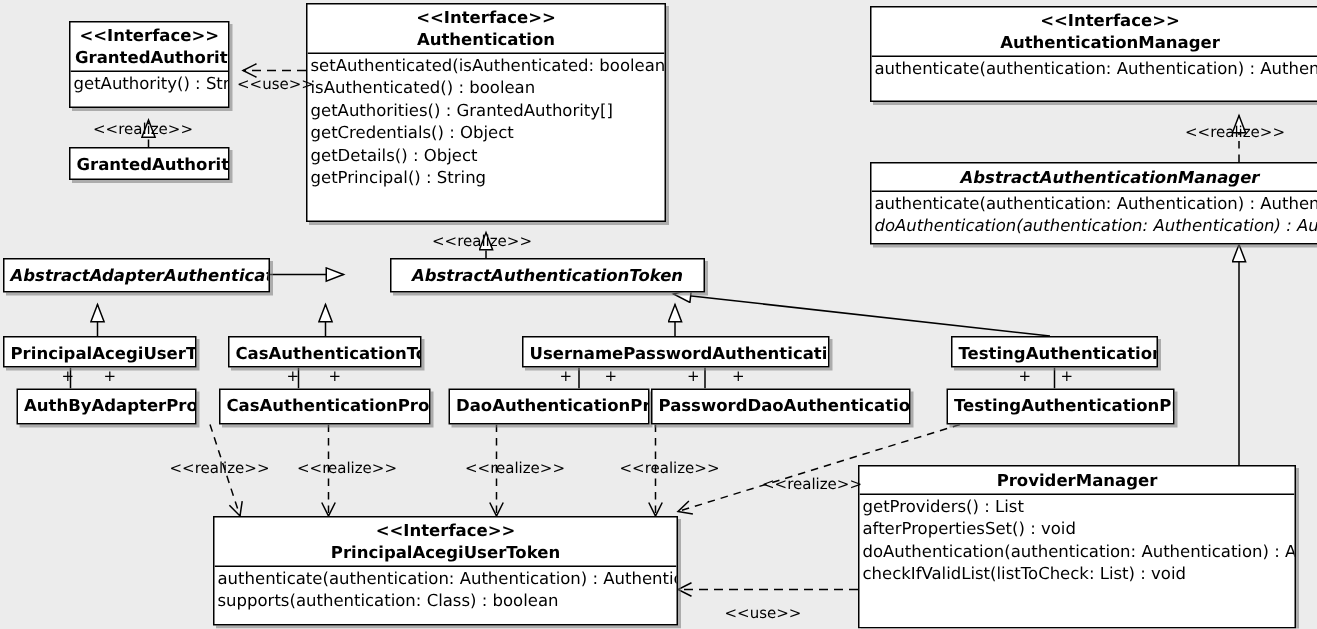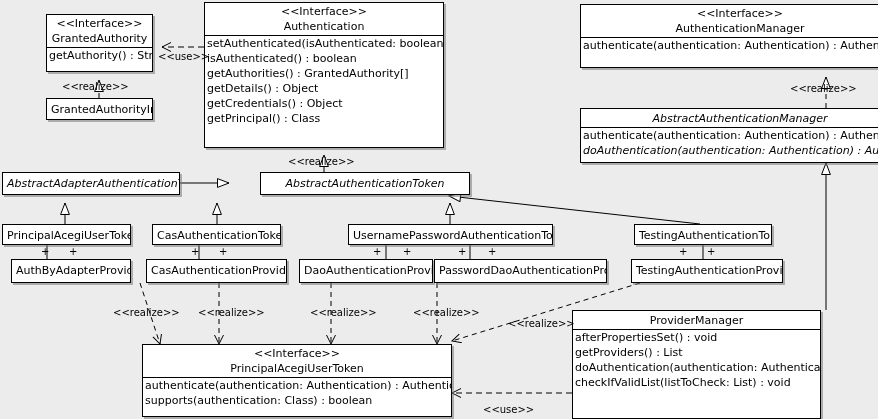--- a/index.html
+++ b/index.html
@@ -19,20 +19,21 @@
     box-sizing:border-box;
     box-shadow:2px 2px 0 rgba(120,120,120,0.55);
     overflow:hidden;
     white-space:nowrap;
   }
   .hdr{
     text-align:center;
     padding:2px 3px 1px 3px;
     font-size:11px;
     line-height:13px;
+    font-weight:bold;
   }
   .hdr .stereo{display:block;font-size:11px;line-height:14px;}
   .hdr .cname{display:block;font-size:11px;line-height:15px;}
   .hdr.italic .cname{font-style:italic;}
   .compartment{border-top:1px solid #000;padding:0;}
   .member{
     font-size:11px;
     line-height:15px;
     padding:0 0 0 2px;
     white-space:nowrap;
@@ -135,23 +136,23 @@
 
   <div class="node" style="left:204px;top:2px;width:240px;height:146px;">
     <div class="hdr">
       <span class="stereo">&lt;&lt;Interface&gt;&gt;</span>
       <span class="cname">Authentication</span>
     </div>
     <div class="compartment">
       <div class="member">setAuthenticated(isAuthenticated: boolean) : void</div>
       <div class="member">isAuthenticated() : boolean</div>
       <div class="member">getAuthorities() : GrantedAuthority[]</div>
+      <div class="member">getCredentials() : Object</div>
       <div class="member">getDetails() : Object</div>
-      <div class="member">getCredentials() : Object</div>
-      <div class="member">getPrincipal() : Class</div>
+      <div class="member">getPrincipal() : String</div>
     </div>
   </div>
 
   <div class="node" style="left:580px;top:4px;width:320px;height:64px;">
     <div class="hdr">
       <span class="stereo">&lt;&lt;Interface&gt;&gt;</span>
       <span class="cname">AuthenticationManager</span>
     </div>
     <div class="compartment">
       <div class="member">authenticate(authentication: Authentication) : Authentication</div>
@@ -238,27 +239,27 @@
     <div class="hdr">
       <span class="stereo">&lt;&lt;Interface&gt;&gt;</span>
       <span class="cname">PrincipalAcegiUserToken</span>
     </div>
     <div class="compartment">
       <div class="member">authenticate(authentication: Authentication) : Authentication</div>
       <div class="member">supports(authentication: Class) : boolean</div>
     </div>
   </div>
 
-  <div class="node" style="left:572px;top:310px;width:249px;height:109px;">
+  <div class="node" style="left:572px;top:310px;width:292px;height:109px;">
     <div class="hdr">
       <span class="cname">ProviderManager</span>
     </div>
     <div class="compartment">
+      <div class="member">getProviders() : List</div>
       <div class="member">afterPropertiesSet() : void</div>
-      <div class="member">getProviders() : List</div>
       <div class="member">doAuthentication(authentication: Authentication) : Authentication</div>
       <div class="member">checkIfValidList(listToCheck: List) : void</div>
     </div>
   </div>
 
   <div class="edgelabel" style="left:158px;top:51px;">&lt;&lt;use&gt;&gt;</div>
   <div class="edgelabel" style="left:62px;top:81px;">&lt;&lt;realize&gt;&gt;</div>
   <div class="edgelabel" style="left:288px;top:156px;">&lt;&lt;realize&gt;&gt;</div>
   <div class="edgelabel" style="left:790px;top:83px;">&lt;&lt;realize&gt;&gt;</div>
 

